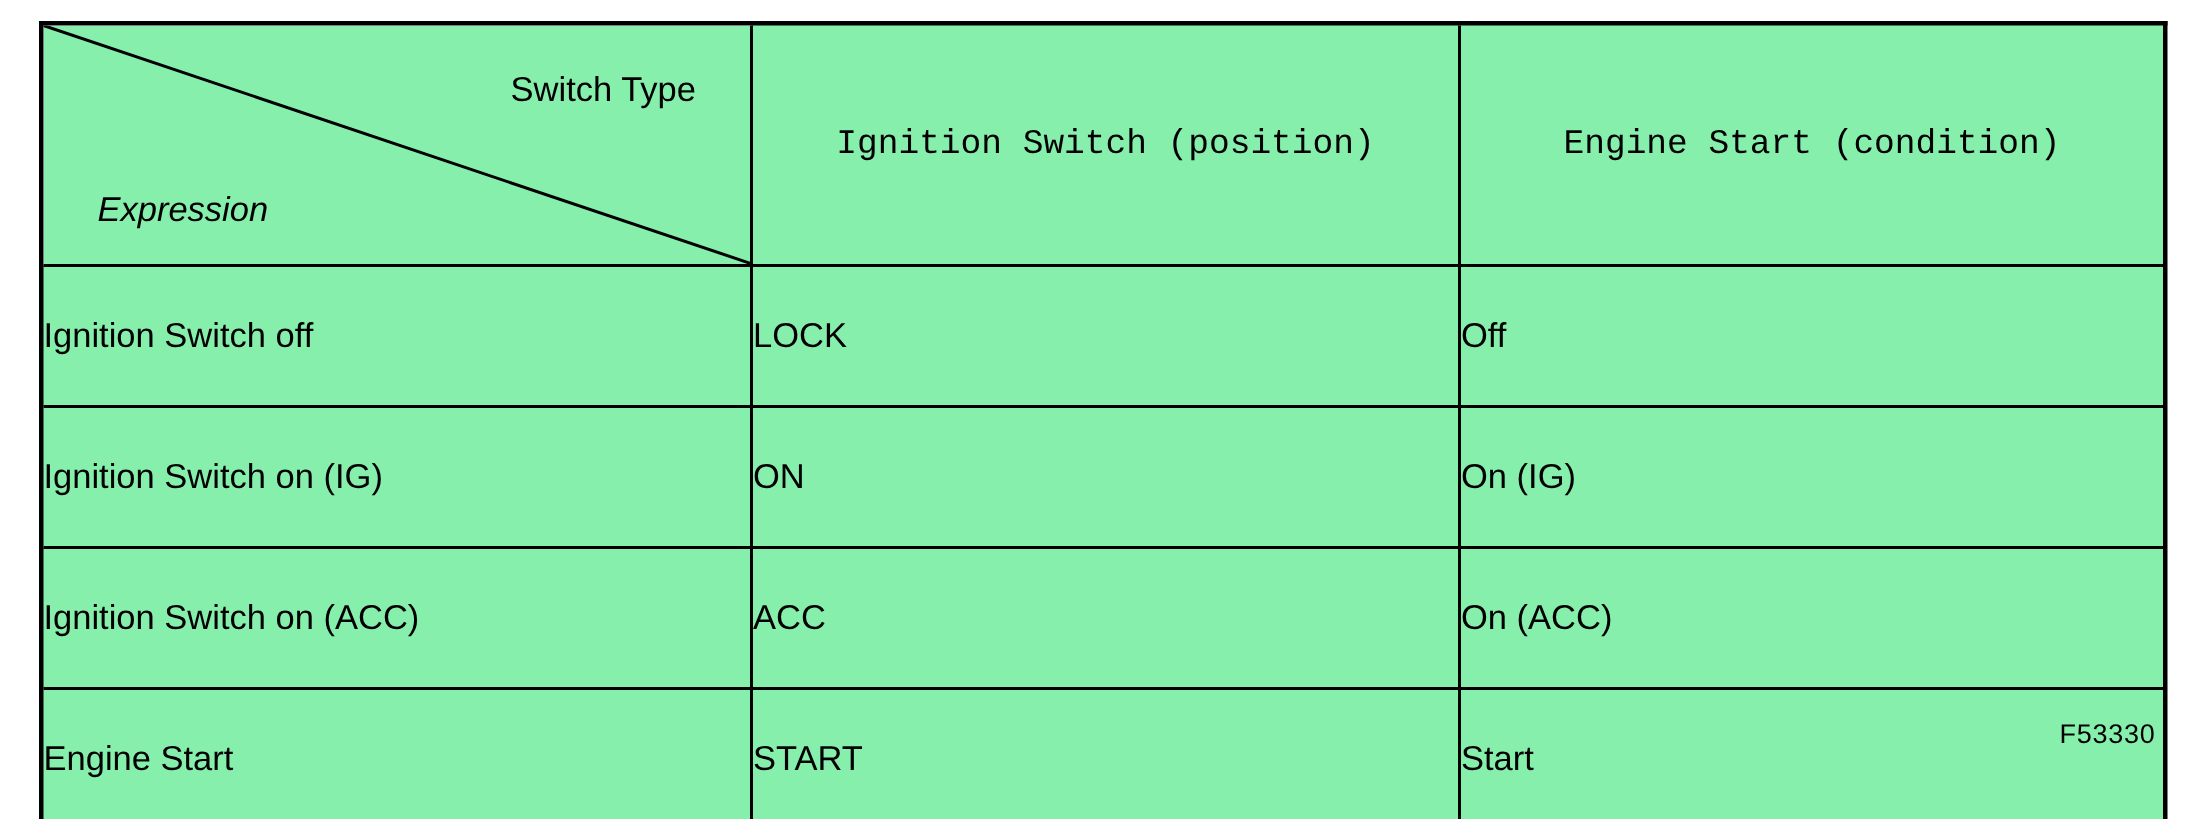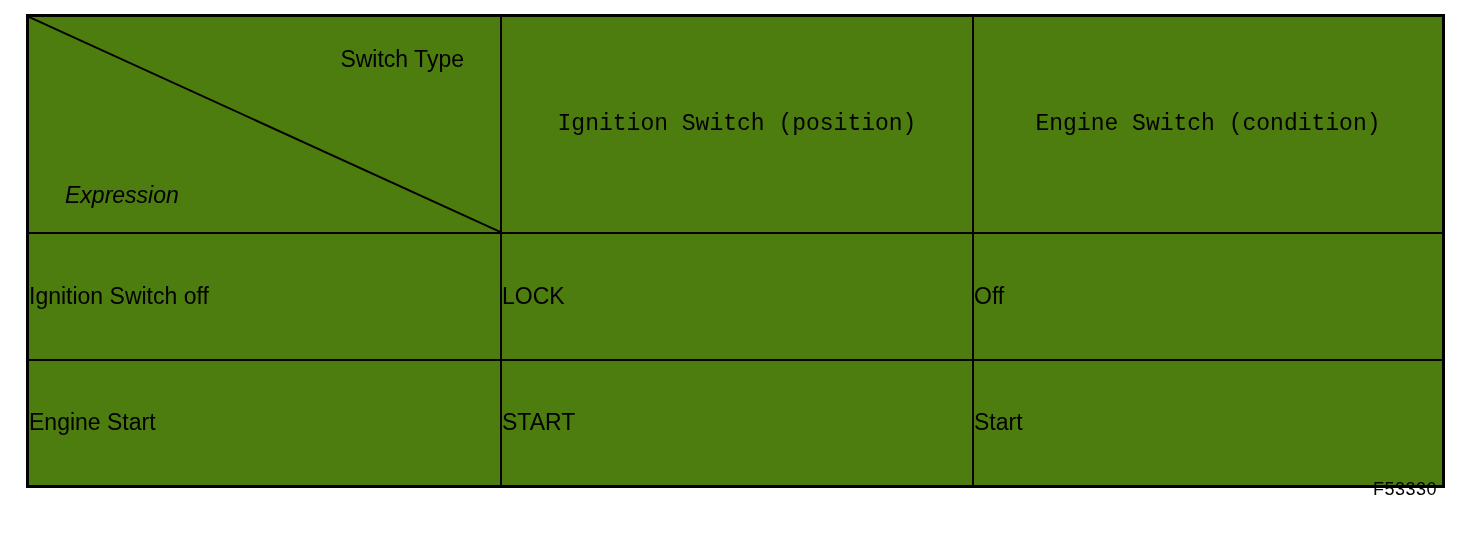--- a/index.html
+++ b/index.html
@@ -22,21 +22,21 @@
     width: 1409px;
     height: 474px;
     border-collapse: collapse;
     table-layout: fixed;
     font-size: 23px;
   }
   .switch-table td, .switch-table th {
     border: 2px solid #000000;
     padding: 0;
     font-weight: normal;
-    background: #4d7c0f;
+    background: #86efac;
   }
   
   .switch-table tr:first-child > * { border-top-width: 3px; }
   .switch-table tr:last-child  > * { border-bottom-width: 3px; }
   .switch-table tr > *:first-child { border-left-width: 3px; }
   .switch-table tr > *:last-child  { border-right-width: 3px; }
 
   .col-expression { width: 471px; }
   .col-ignition   { width: 470px; }
   .col-engine     { width: 468px; }
@@ -95,30 +95,40 @@
   <tbody>
     <tr class="header-row">
       <td class="col-expression corner-cell">
         <svg viewBox="0 0 100 100" preserveAspectRatio="none" aria-hidden="true">
           <line x1="0" y1="0" x2="100" y2="100" stroke="#000000" stroke-width="2" vector-effect="non-scaling-stroke"></line>
         </svg>
         <span class="corner-top-right">Switch Type</span>
         <span class="corner-bottom-left">Expression</span>
       </td>
       <td class="col-ignition col-header">Ignition Switch (position)</td>
-      <td class="col-engine col-header">Engine Switch (condition)</td>
+      <td class="col-engine col-header">Engine Start (condition)</td>
     </tr>
 
     <tr class="data-row">
       <td class="cell-expression">Ignition Switch off</td>
       <td class="cell-value">LOCK</td>
       <td class="cell-value">Off</td>
     </tr>
 
+    <tr class="data-row">
+      <td class="cell-expression">Ignition Switch on (IG)</td>
+      <td class="cell-value">ON</td>
+      <td class="cell-value">On (IG)</td>
+    </tr>
 
+    <tr class="data-row">
+      <td class="cell-expression">Ignition Switch on (ACC)</td>
+      <td class="cell-value">ACC</td>
+      <td class="cell-value">On (ACC)</td>
+    </tr>
 
     <tr class="data-row">
       <td class="cell-expression">Engine Start</td>
       <td class="cell-value">START</td>
       <td class="cell-value">Start</td>
     </tr>
   </tbody>
 </table>
 
 <div class="figure-code">F53330</div>

